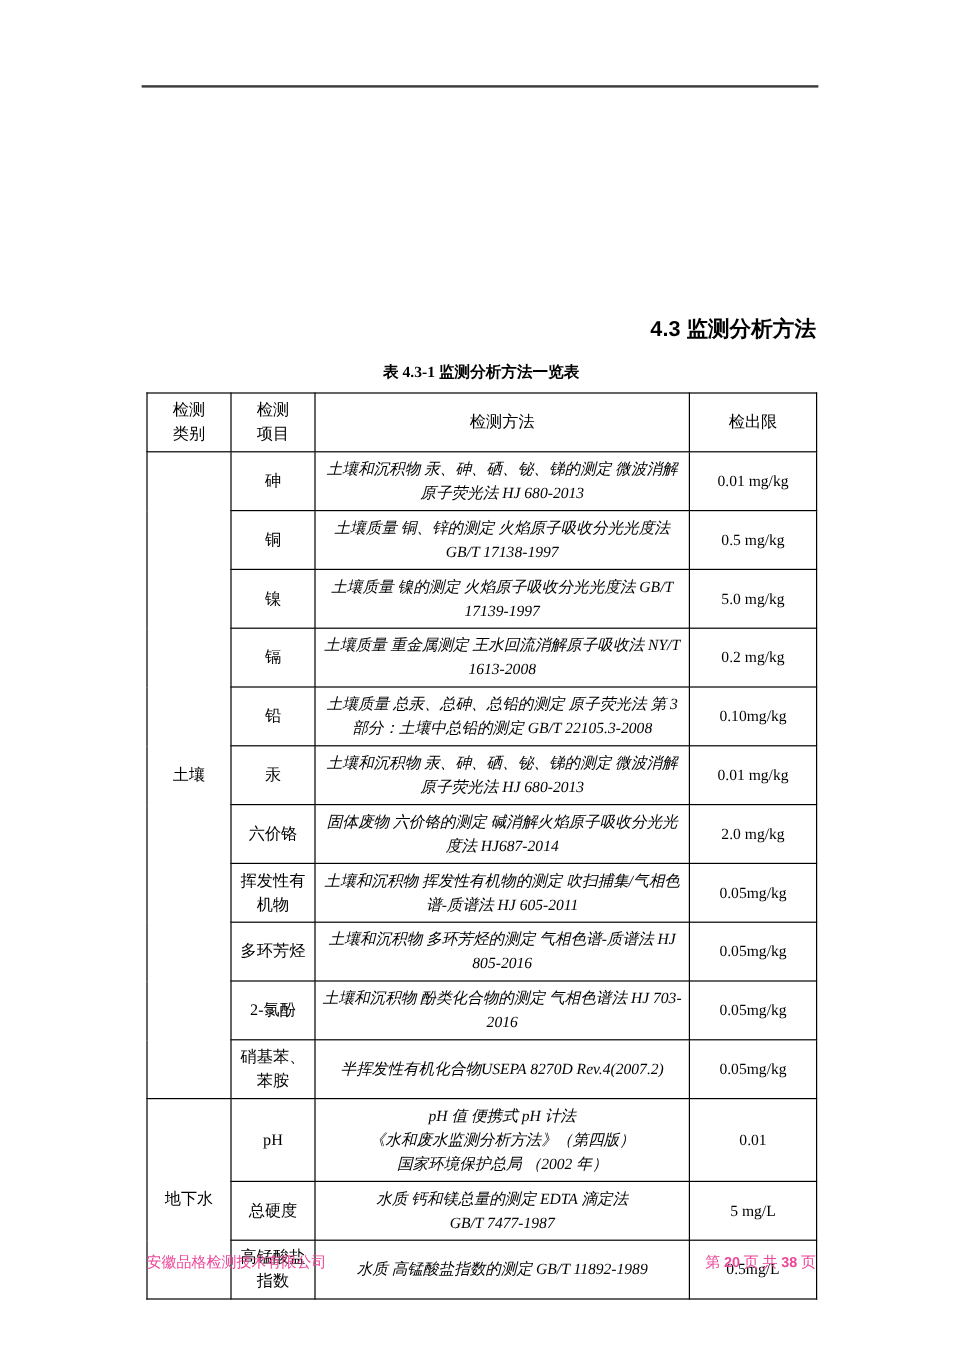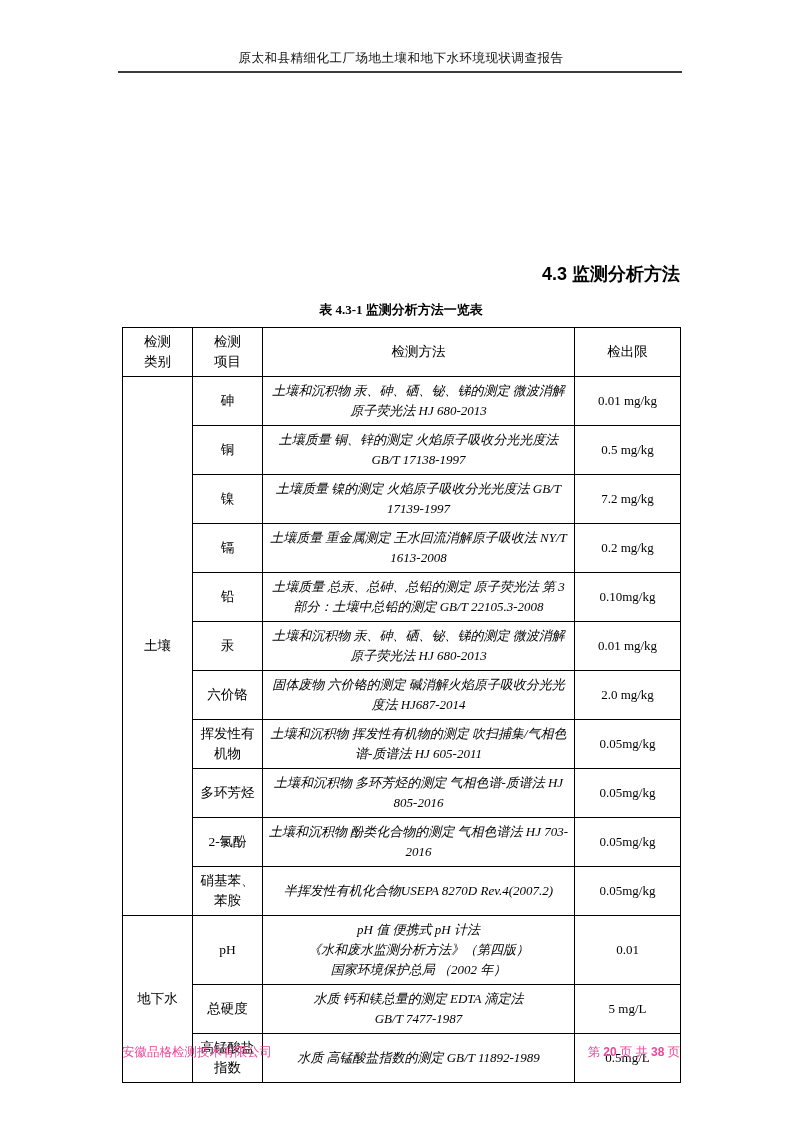--- a/index.html
+++ b/index.html
@@ -101,21 +101,20 @@
     font-size: 12.5px;
     color: #ec4899;
   }
   .doc-footer .pagenum { font-weight: bold; font-family: "Liberation Sans", sans-serif; font-size: 12px; }
 </style>
 </head>
 <body>
 
 <div class="page">
 
-  <div class="doc-header">原太和县精细化工厂场地土壤和地下水环境现状调查报告</div>
   <div class="header-rule"></div>
 
 
   <h2 class="section-heading">4.3 监测分析方法</h2>
 
   <div class="table-title">表 4.3-1  监测分析方法一览表</div>
 
   <table class="method-table">
     <colgroup>
       <col style="width:70px">
@@ -141,21 +140,21 @@
           <td class="limit-cell">0.01 mg/kg</td>
         </tr>
         <tr>
           <td class="item-cell">铜</td>
           <td class="method-cell">土壤质量 铜、锌的测定 火焰原子吸收分光光度法 GB/T 17138-1997</td>
           <td class="limit-cell">0.5 mg/kg</td>
         </tr>
         <tr>
           <td class="item-cell">镍</td>
           <td class="method-cell">土壤质量 镍的测定 火焰原子吸收分光光度法 GB/T 17139-1997</td>
-          <td class="limit-cell">7.2 mg/kg</td>
+          <td class="limit-cell">5.0 mg/kg</td>
         </tr>
         <tr>
           <td class="item-cell">镉</td>
           <td class="method-cell">土壤质量 重金属测定 王水回流消解原子吸收法 NY/T 1613-2008</td>
           <td class="limit-cell">0.2 mg/kg</td>
         </tr>
         <tr>
           <td class="item-cell">铅</td>
           <td class="method-cell">土壤质量 总汞、总砷、总铅的测定 原子荧光法 第 3 部分：土壤中总铅的测定 GB/T 22105.3-2008</td>
           <td class="limit-cell">0.10mg/kg</td>

